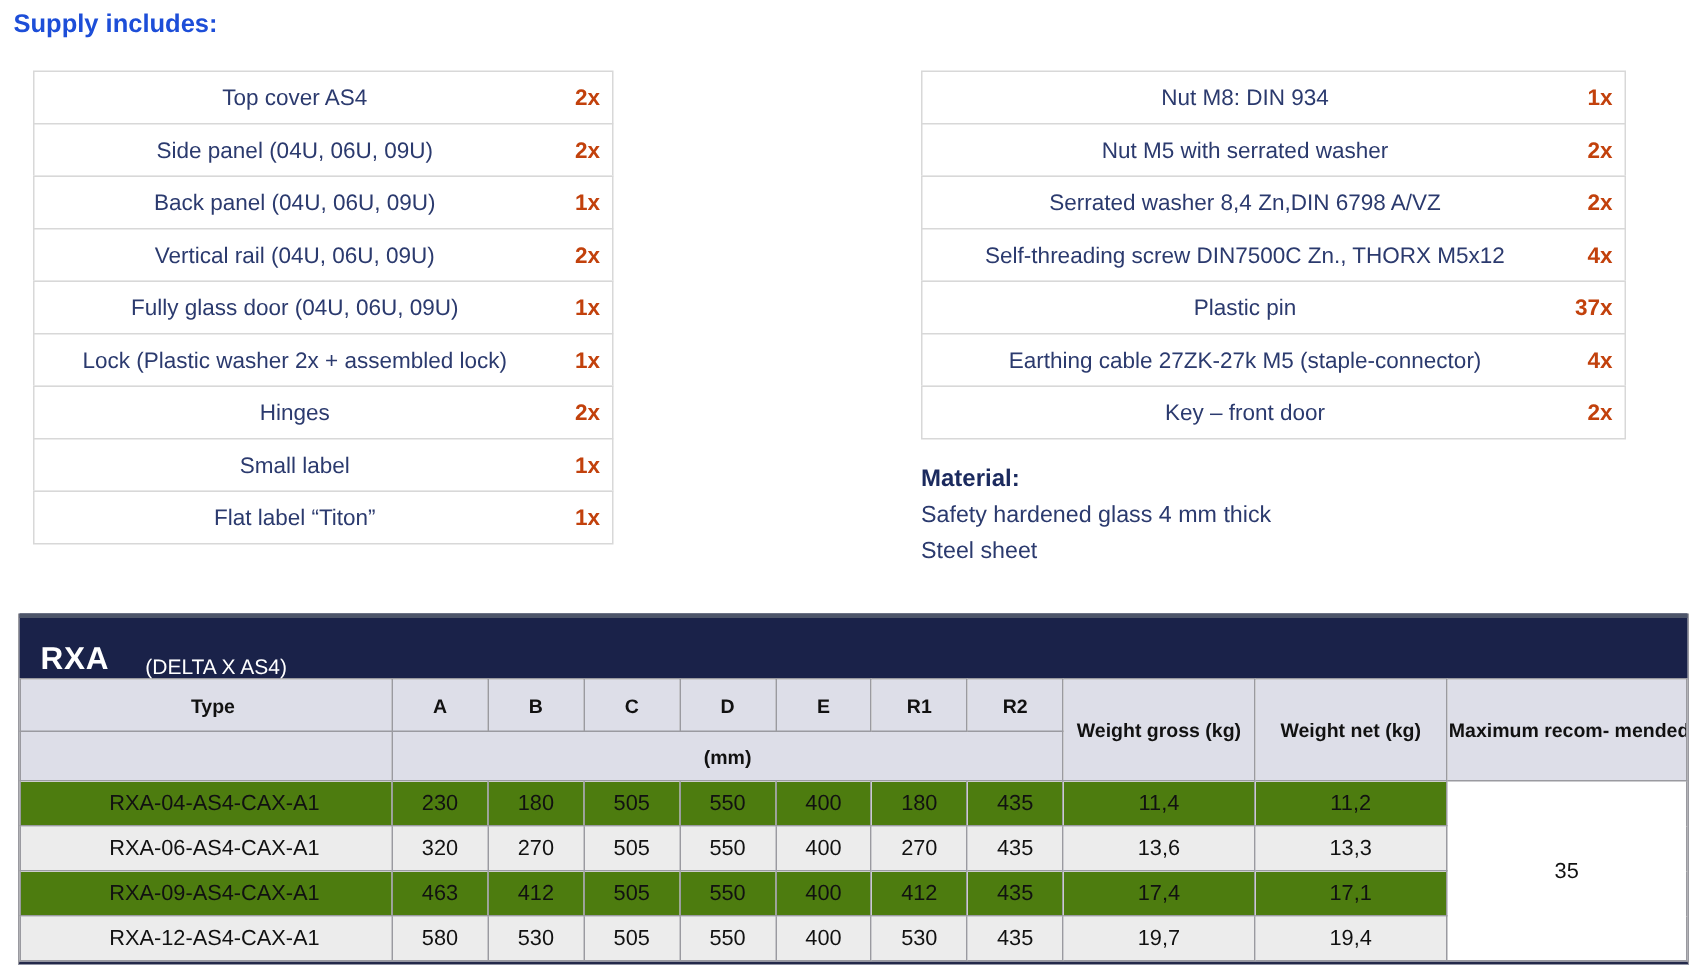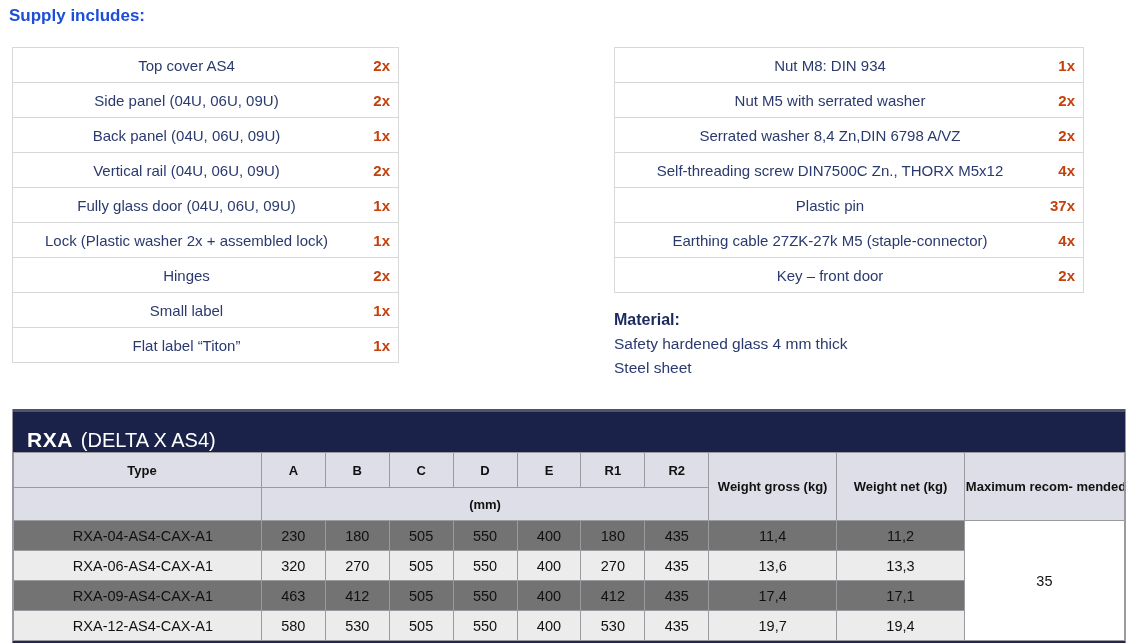--- a/index.html
+++ b/index.html
@@ -17,21 +17,21 @@
   
   .page-heading {
     left: 9px; top: 6px;
     font-size: 17px;
     font-weight: bold;
     color: #1d4ed8;
   }
 
   
   .supply-list { display: block; }
-  .supply-list-left  { left: 12px;  top: 47px; width: 387px; }
+  .supply-list-left  { left: 22px;  top: 47px; width: 387px; }
   .supply-list-right { left: 614px; top: 47px; width: 470px; }
   .supply-row {
     display: flex;
     align-items: center;
     height: 34px;
     border: 1px solid #d8d8d8;
     background: #ffffff;
     box-sizing: content-box;
   }
   .supply-row + .supply-row { margin-top: -1px; }
@@ -77,21 +77,21 @@
   .spec-titlebar {
     background: #1a2249;
     border-top: 3px solid #4d5569;
     height: 40px;
     display: flex;
     align-items: flex-end;
     padding-left: 14px;
     color: #ffffff;
   }
   .spec-title { font-size: 21px; font-weight: bold; letter-spacing: 0.5px; }
-  .spec-subtitle { font-size: 20px; margin-left: 8px; }
+  .spec-subtitle { font-size: 14px; margin-left: 24px; }
 
   table.spec {
     width: 100%;
     border-collapse: collapse;
     table-layout: fixed;
   }
   table.spec th, table.spec td {
     border: 1px solid #9a9aa0;
     overflow: hidden;
     white-space: nowrap;
@@ -105,21 +105,21 @@
   }
   th.th-multiline { white-space: pre-line; line-height: 16px; }
   tr.hdr1 th { height: 32px; }
   tr.hdr2 th { height: 30px; margin-left: 33px; }
   th.th-type { text-align: left; padding-left: 10px; font-size: 14px; }
   table.spec td {
     font-size: 14.5px;
     color: #111111;
     text-align: center;
     height: 27px;
-    background: #737373;
+    background: #4d7c0f;
   }
   td.cell-type { text-align: left; padding-left: 12px; font-size: 15px; }
   tr.stripe td { background: #ececec; }
   td.cell-max { background: #ffffff !important; font-size: 15px; }
 
   
   col.c-type { width: 22.3%; }
   col.c-dim  { width: 5.75%; }
   col.c-wt   { width: 11.5%; }
   col.c-max  { width: 14.4%; }

